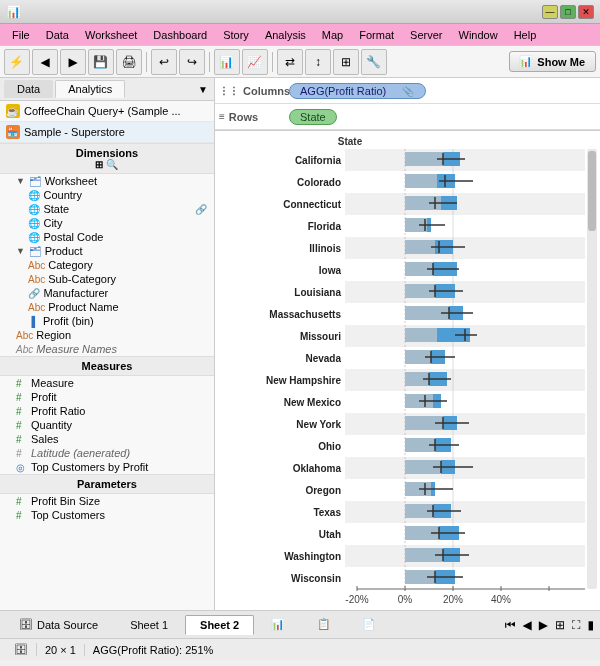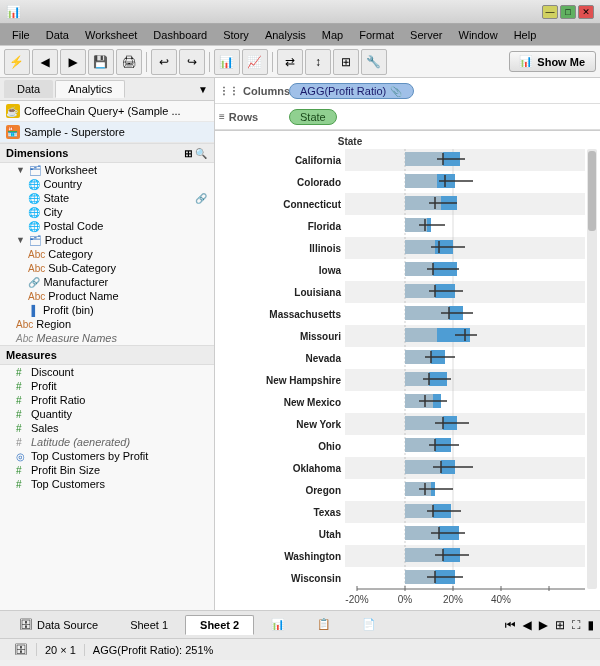--- a/index.html
+++ b/index.html
@@ -14,21 +14,21 @@
     }
     .title-bar-left { display: flex; align-items: center; gap: 6px; font-size: 12px; font-weight: bold; }
     .title-bar-controls { display: flex; gap: 2px; }
     .title-bar-btn { width: 16px; height: 14px; border: 1px solid #888; border-radius: 2px; font-size: 9px; display: flex; align-items: center; justify-content: center; cursor: pointer; background: #ccc; }
     .title-bar-btn.close { background: #e05050; }
     .title-bar-btn.min { background: #d0d060; }
     .title-bar-btn.max { background: #60b060; }
 
     
     .menu-bar {
-      background: #a3a3a3;
+      background: #f9a8d4;
       border-bottom: 1px solid #ccc;
       display: flex; align-items: center;
       height: 22px; padding: 0 4px;
     }
     .menu-item { padding: 2px 8px; font-size: 11px; cursor: pointer; }
 
     
     .toolbar {
       background: #f5f5f5;
       border-bottom: 1px solid #ccc;
@@ -87,20 +87,21 @@
 
     
     .section-header {
       display: flex; align-items: center; justify-content: space-between;
       padding: 3px 6px;
       font-size: 11px; font-weight: bold;
       background: #ececec;
       border-bottom: 1px solid #ddd;
       border-top: 1px solid #ddd;
       cursor: pointer;
+      flex-direction: column;
     }
     .section-header-icons { display: flex; gap: 3px; }
     .section-icon { font-size: 10px; cursor: pointer; }
 
     
     .tree-item {
       display: flex; align-items: center; gap: 3px;
       padding: 1px 6px; font-size: 11px; cursor: pointer;
     }
     .tree-item.indent1 { padding-left: 16px; }
@@ -131,21 +132,21 @@
     }
     .shelf-label {
       font-size: 11px; color: #555; font-weight: bold;
       width: 70px; min-width: 70px;
       display: flex; align-items: center; gap: 4px;
     }
     .shelf-pill {
       background: #a0c0e8; border: 1px solid #6090c0;
       border-radius: 10px; padding: 1px 10px;
       font-size: 11px; color: #1a1a6a; cursor: pointer;
-      display: flex; align-items: flex-end; gap: 4px;
+      display: flex; align-items: flex-end; gap: 16px;
     }
     .shelf-pill.green { background: #90d090; border-color: #50a050; color: #1a4a1a; }
     .shelf-pill-icon { font-size: 10px; }
 
     
     .chart-area { flex: 1; overflow: hidden; position: relative; }
     .chart-canvas { width: 100%; height: 100%; position: relative; overflow-y: auto; }
 
     
     .bottom-tabs {
@@ -318,21 +319,21 @@
     <div class="tree-item indent1 italic">
       <span class="icon gray">Abc</span>
       <span>Measure Names</span>
     </div>
 
     <div class="section-header">
       <span>Measures</span>
     </div>
     <div class="tree-item indent1">
       <span class="icon green">#</span>
-      <span>Discount</span>
+      <span>Measure</span>
     </div>
     <div class="tree-item indent1">
       <span class="icon green">#</span>
       <span>Profit</span>
     </div>
     <div class="tree-item indent1">
       <span class="icon green">#</span>
       <span>Profit Ratio</span>
     </div>
     <div class="tree-item indent1">
@@ -346,20 +347,23 @@
     <div class="tree-item indent1 italic">
       <span class="icon gray">#</span>
       <span>Latitude (aenerated)</span>
     </div>
 
     <div class="tree-item indent1">
       <span class="icon blue">◎</span>
       <span>Top Customers by Profit</span>
     </div>
 
+    <div class="section-header">
+      <span>Parameters</span>
+    </div>
     <div class="tree-item indent1">
       <span class="icon green">#</span>
       <span>Profit Bin Size</span>
     </div>
     <div class="tree-item indent1">
       <span class="icon green">#</span>
       <span>Top Customers</span>
     </div>
 
   </div>

